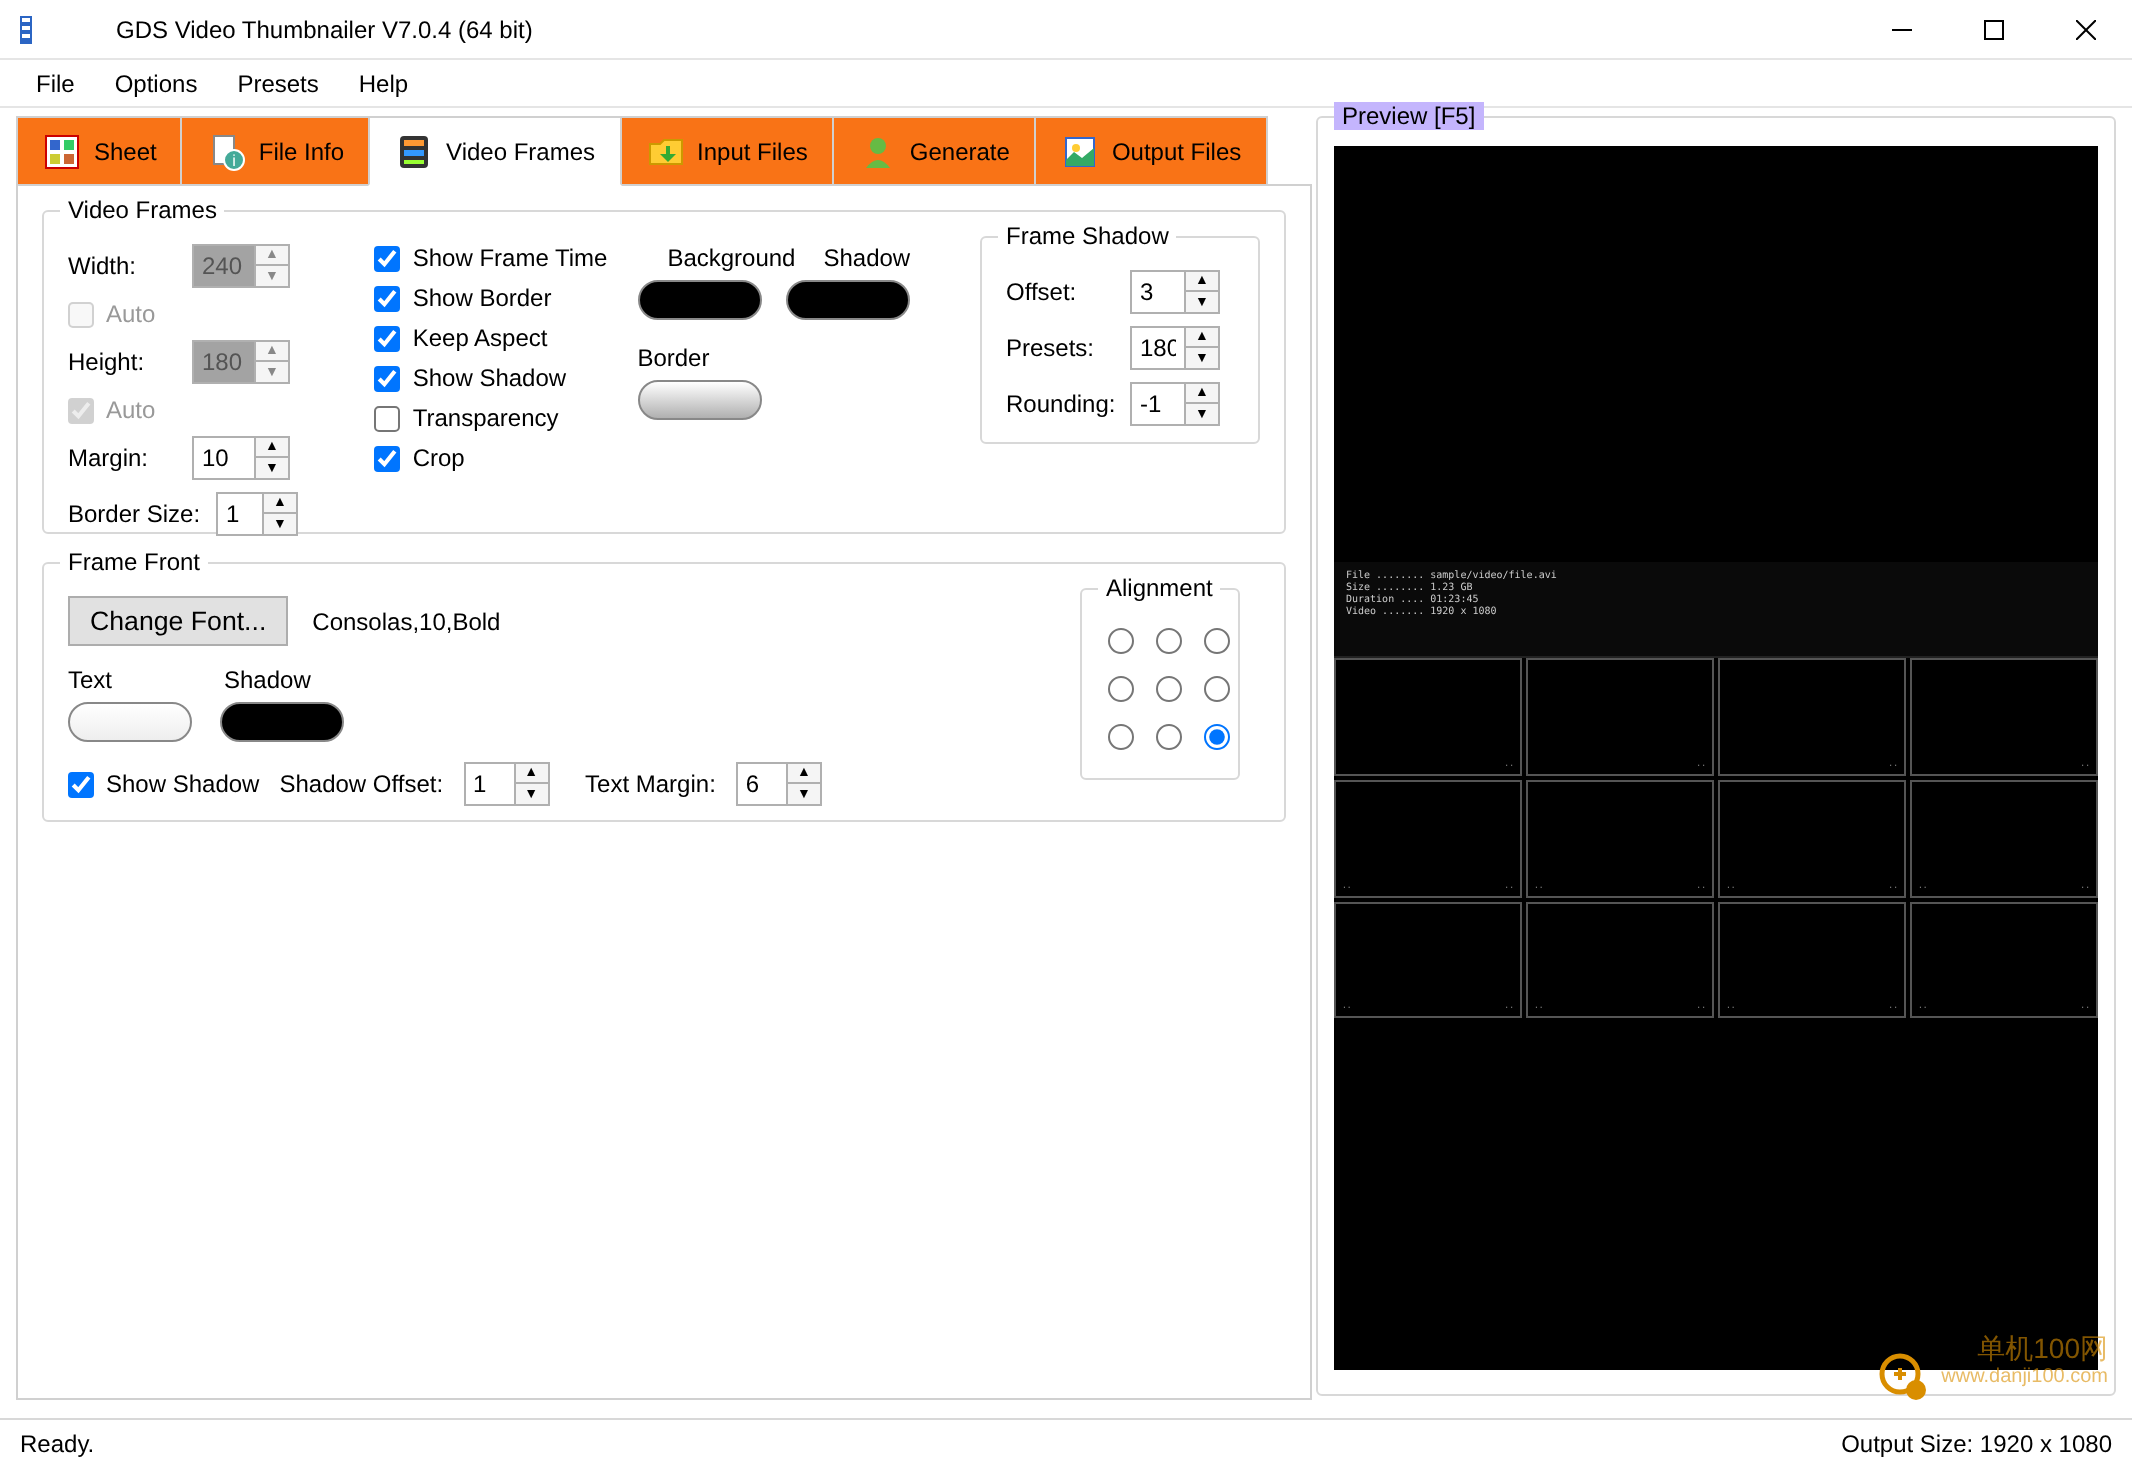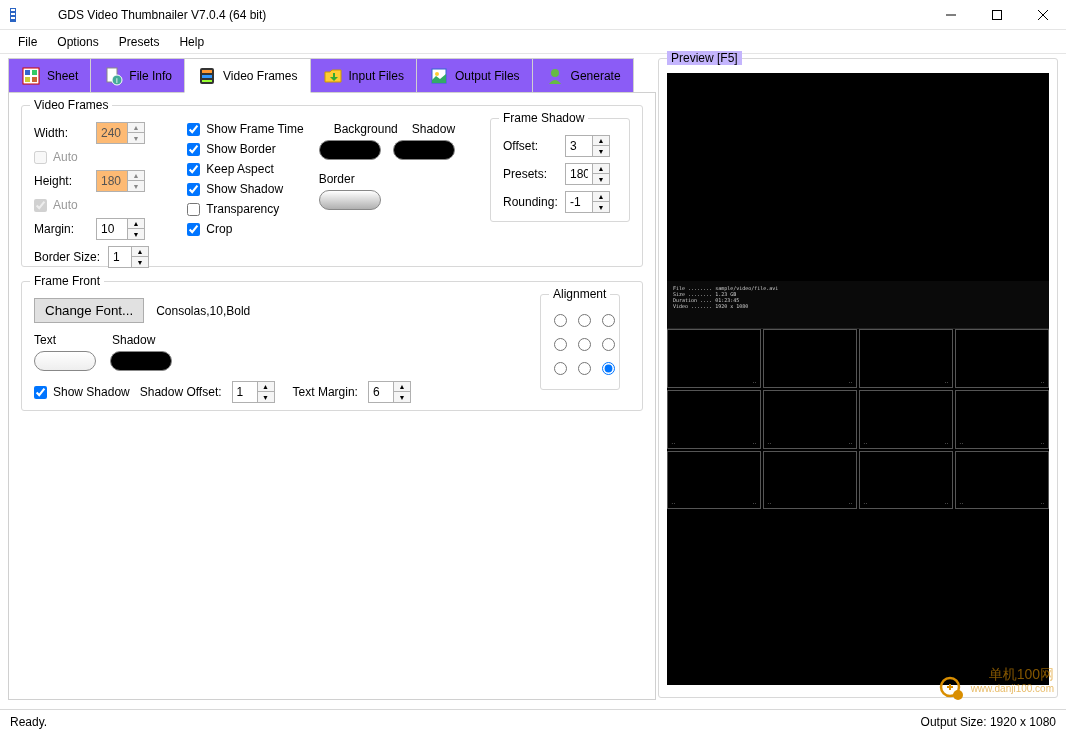--- a/index.html
+++ b/index.html
@@ -16,35 +16,35 @@
 .menubar { height: 24px; display: flex; align-items: center; padding: 0 8px; border-bottom: 1px solid #e5e5e5; }
 .menubar .menuitem { padding: 2px 10px; cursor: default; }
 
 
 .main { display: flex; height: 655px; }
 .leftpane { width: 656px; padding: 4px 0 0 8px; }
 .rightpane { flex: 1; padding: 4px 8px 0 2px; }
 
 
 .tabstrip { display: flex; height: 34px; }
-.tab { display: flex; align-items: center; padding: 0 12px; border: 1px solid #d0d0d0; border-bottom: none; background: #8b5cf6; margin-right: -1px; cursor: default; position: relative; }
+.tab { display: flex; align-items: center; padding: 0 12px; border: 1px solid #d0d0d0; border-bottom: none; background: #f97316; margin-right: -1px; cursor: default; position: relative; }
 .tab.active { background: #fff; z-index: 2; border-bottom: 1px solid #fff; margin-bottom: -1px; }
 .tab .tabicon { width: 20px; height: 20px; margin-right: 6px; display: flex; align-items: center; justify-content: center; }
 .tabcontent { border: 1px solid #d0d0d0; padding: 12px; height: 608px; position: relative; }
 
 
 .groupbox { border: 1px solid #d8d8d8; border-radius: 3px; padding: 16px 12px 12px 12px; margin-bottom: 14px; position: relative; }
 .groupbox > .legend { position: absolute; top: -8px; left: 8px; background: #fff; padding: 0 4px; font-size: 12px; }
 
 
 .col { display: inline-block; vertical-align: top; }
 .row { display: flex; align-items: center; margin-bottom: 6px; }
 .lbl { width: 62px; }
 .spinner { display: inline-flex; align-items: center; border: 1px solid #b0b0b0; background: #fff; height: 22px; }
-.spinner.disabled { background: #fdba74; color: #888; }
+.spinner.disabled { background: #a3a3a3; color: #888; }
 .spinner input { border: none; width: 30px; padding: 0 4px; font-size: 12px; background: transparent; outline: none; }
 .spinner .spbtns { display: flex; flex-direction: column; border-left: 1px solid #b0b0b0; }
 .spinner .spbtn { width: 16px; height: 10px; display: flex; align-items: center; justify-content: center; font-size: 7px; line-height: 1; background: #f5f5f5; cursor: pointer; }
 .spinner .spbtn:first-child { border-bottom: 1px solid #b0b0b0; }
 
 .cbrow { display: flex; align-items: center; margin-bottom: 6px; }
 .cbrow input[type=checkbox] { margin-right: 6px; }
 .cb-disabled { color: #999; }
 
 .swatch { width: 62px; height: 20px; border: 1px solid #888; border-radius: 10px; cursor: pointer; }
@@ -159,35 +159,35 @@
             <svg width="20" height="20">
               <path d="M2 6 L7 6 L9 4 L18 4 L18 16 L2 16 Z" fill="#fc3" stroke="#c90"></path>
               <path d="M10 7 L10 11 L7 11 L11 15 L15 11 L12 11 L12 7 Z" fill="#3a3"></path>
             </svg>
           </span>
         <span>Input Files</span>
       </div>
       <div class="tab">
         <span class="tabicon">
             <svg width="20" height="20">
+              <circle cx="10" cy="7" r="4" fill="#6b4"></circle>
+              <path d="M4 18 Q10 10 16 18 Z" fill="#6b4"></path>
+            </svg>
+          </span>
+        <span>Generate</span>
+      </div>
+      <div class="tab">
+        <span class="tabicon">
+            <svg width="20" height="20">
               <rect x="3" y="3" width="14" height="14" fill="#fff" stroke="#36c"></rect>
               <circle cx="8" cy="8" r="2" fill="#fc3"></circle>
               <path d="M3 14 L7 10 L11 13 L17 8 L17 17 L3 17 Z" fill="#3a6"></path>
             </svg>
           </span>
         <span>Output Files</span>
-      </div>
-      <div class="tab">
-        <span class="tabicon">
-            <svg width="20" height="20">
-              <circle cx="10" cy="7" r="4" fill="#6b4"></circle>
-              <path d="M4 18 Q10 10 16 18 Z" fill="#6b4"></path>
-            </svg>
-          </span>
-        <span>Generate</span>
       </div>
     </div>
 
     <div class="tabcontent">
 
       <div class="groupbox" style="height:162px;">
         <span class="legend">Video Frames</span>
 
         
         <div class="col" style="width:150px;">

